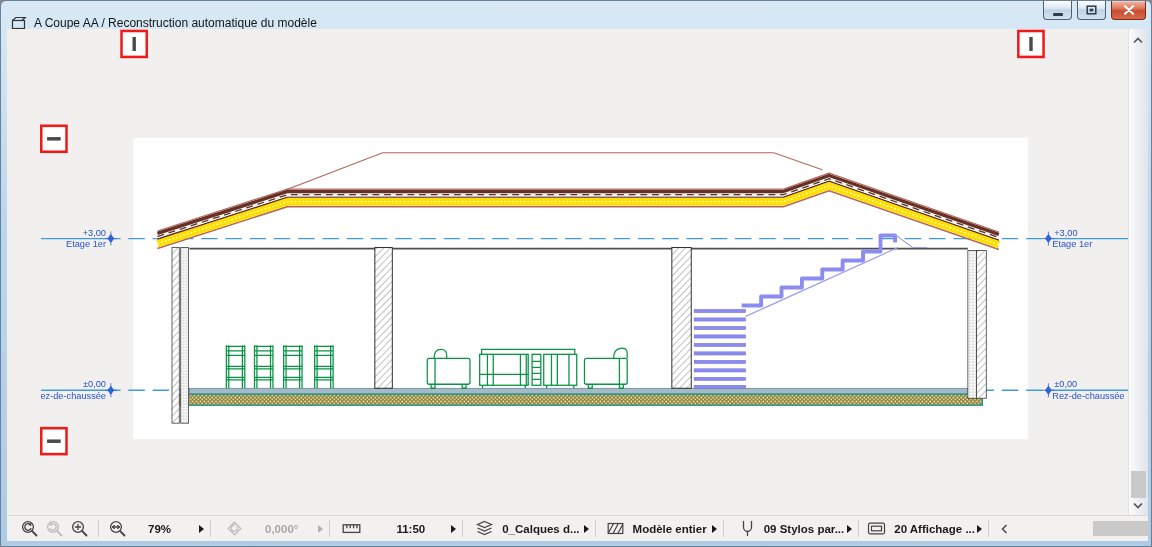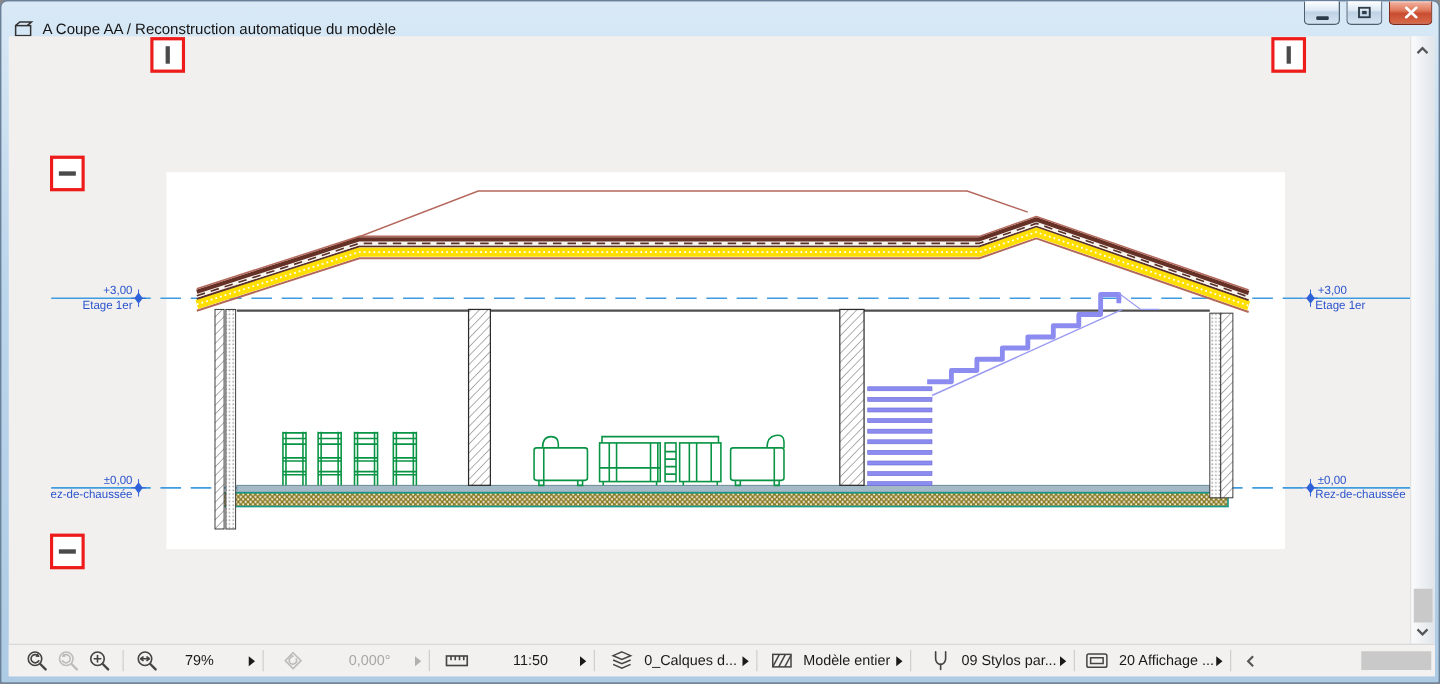--- a/index.html
+++ b/index.html
@@ -23,21 +23,21 @@
   .client svg.drawing{width:100%;height:100%;display:block;}
   
   .vscroll{position:absolute;top:0;right:0;width:20px;bottom:26px;
     background:linear-gradient(90deg,#fafbfc,#e7ebef 70%,#dfe5ea);border-left:1px solid #e2e2e2;box-sizing:border-box;}
   .vchev{position:absolute;left:3px;}
   .vthumb{position:absolute;left:2px;right:2px;top:442px;height:27px;background:#c9c9c9;}
   
   .statusbar{position:absolute;left:0;right:0;bottom:0;height:26px;background:#f2f1ef;
     border-top:1px solid #d8d8d8;display:flex;align-items:center;padding-left:10px;box-sizing:border-box;}
   .sbtn{border:none;background:none;padding:0;margin:0 3px;display:flex;align-items:center;cursor:pointer;flex:none;}
-  .sbtext{font-size:11.5px;color:#1a1a1a;white-space:nowrap;flex:none;}
+  .sbtext{font-size:11.5px;color:#1a1a1a;white-space:nowrap;flex:none;font-weight:bold;}
   .sbtext.disabled{color:#a8a8a8;}
   .sep{width:1px;height:17px;background:#cfcfcf;margin:0 6px;flex:none;}
   .tri{display:inline-block;width:0;height:0;border-left:5px solid #1a1a1a;
     border-top:4px solid transparent;border-bottom:4px solid transparent;flex:none;}
   .tri.disabled{border-left-color:#b0b0b0;}
   .hscroll{flex:1;display:flex;align-items:center;height:100%;min-width:120px;}
   .htrack{flex:1;position:relative;height:100%;}
   .hthumb{position:absolute;left:78px;width:56px;top:5px;bottom:5px;background:#c9c9c9;}
   .chev{flex:none;margin:0 4px;}
 </style>
@@ -266,21 +266,21 @@
       <span class="sbtext" style="margin-left:18px">79%</span>
       <span class="tri" style="margin-left:28px"></span>
       <span class="sep"></span>
       <button class="sbtn" style="margin-left:8px">
         <svg width="19" height="19" viewBox="0 0 19 19" fill="none" stroke="#bcbcbc" stroke-width="1.3" stroke-linecap="round">
           <path d="M9.5,3.2 L15.8,9.5 L9.5,15.8 L3.2,9.5 Z"></path>
           <path d="M12,8 A3,3 0 1 1 8,6.6"></path>
             <path d="M7.6,4.8 l0.8,2.4 l2.2,-1.4 Z" fill="#bcbcbc" stroke="none"></path>
         </svg>
       </button>
-      <span class="sbtext disabled" style="margin-left:32px">0,000°</span>
+      <span class="sbtext disabled" style="margin-left:18px">0,000°</span>
       <span class="tri disabled" style="margin-left:20px"></span>
       <span class="sep"></span>
       <button class="sbtn" style="margin-left:6px">
         <svg width="19" height="19" viewBox="0 0 19 19" fill="none" stroke="#444" stroke-width="1.3">
           <rect x="1.2" y="5.8" width="16.6" height="7.6"></rect>
           <path d="M4.8,5.8 v3.4 M8.2,5.8 v3.4 M11.6,5.8 v3.4 M15,5.8 v3.4"></path>
         </svg>
       </button>
       <span class="sbtext" style="margin-left:32px">11:50</span>
       <span class="tri" style="margin-left:26px"></span>

